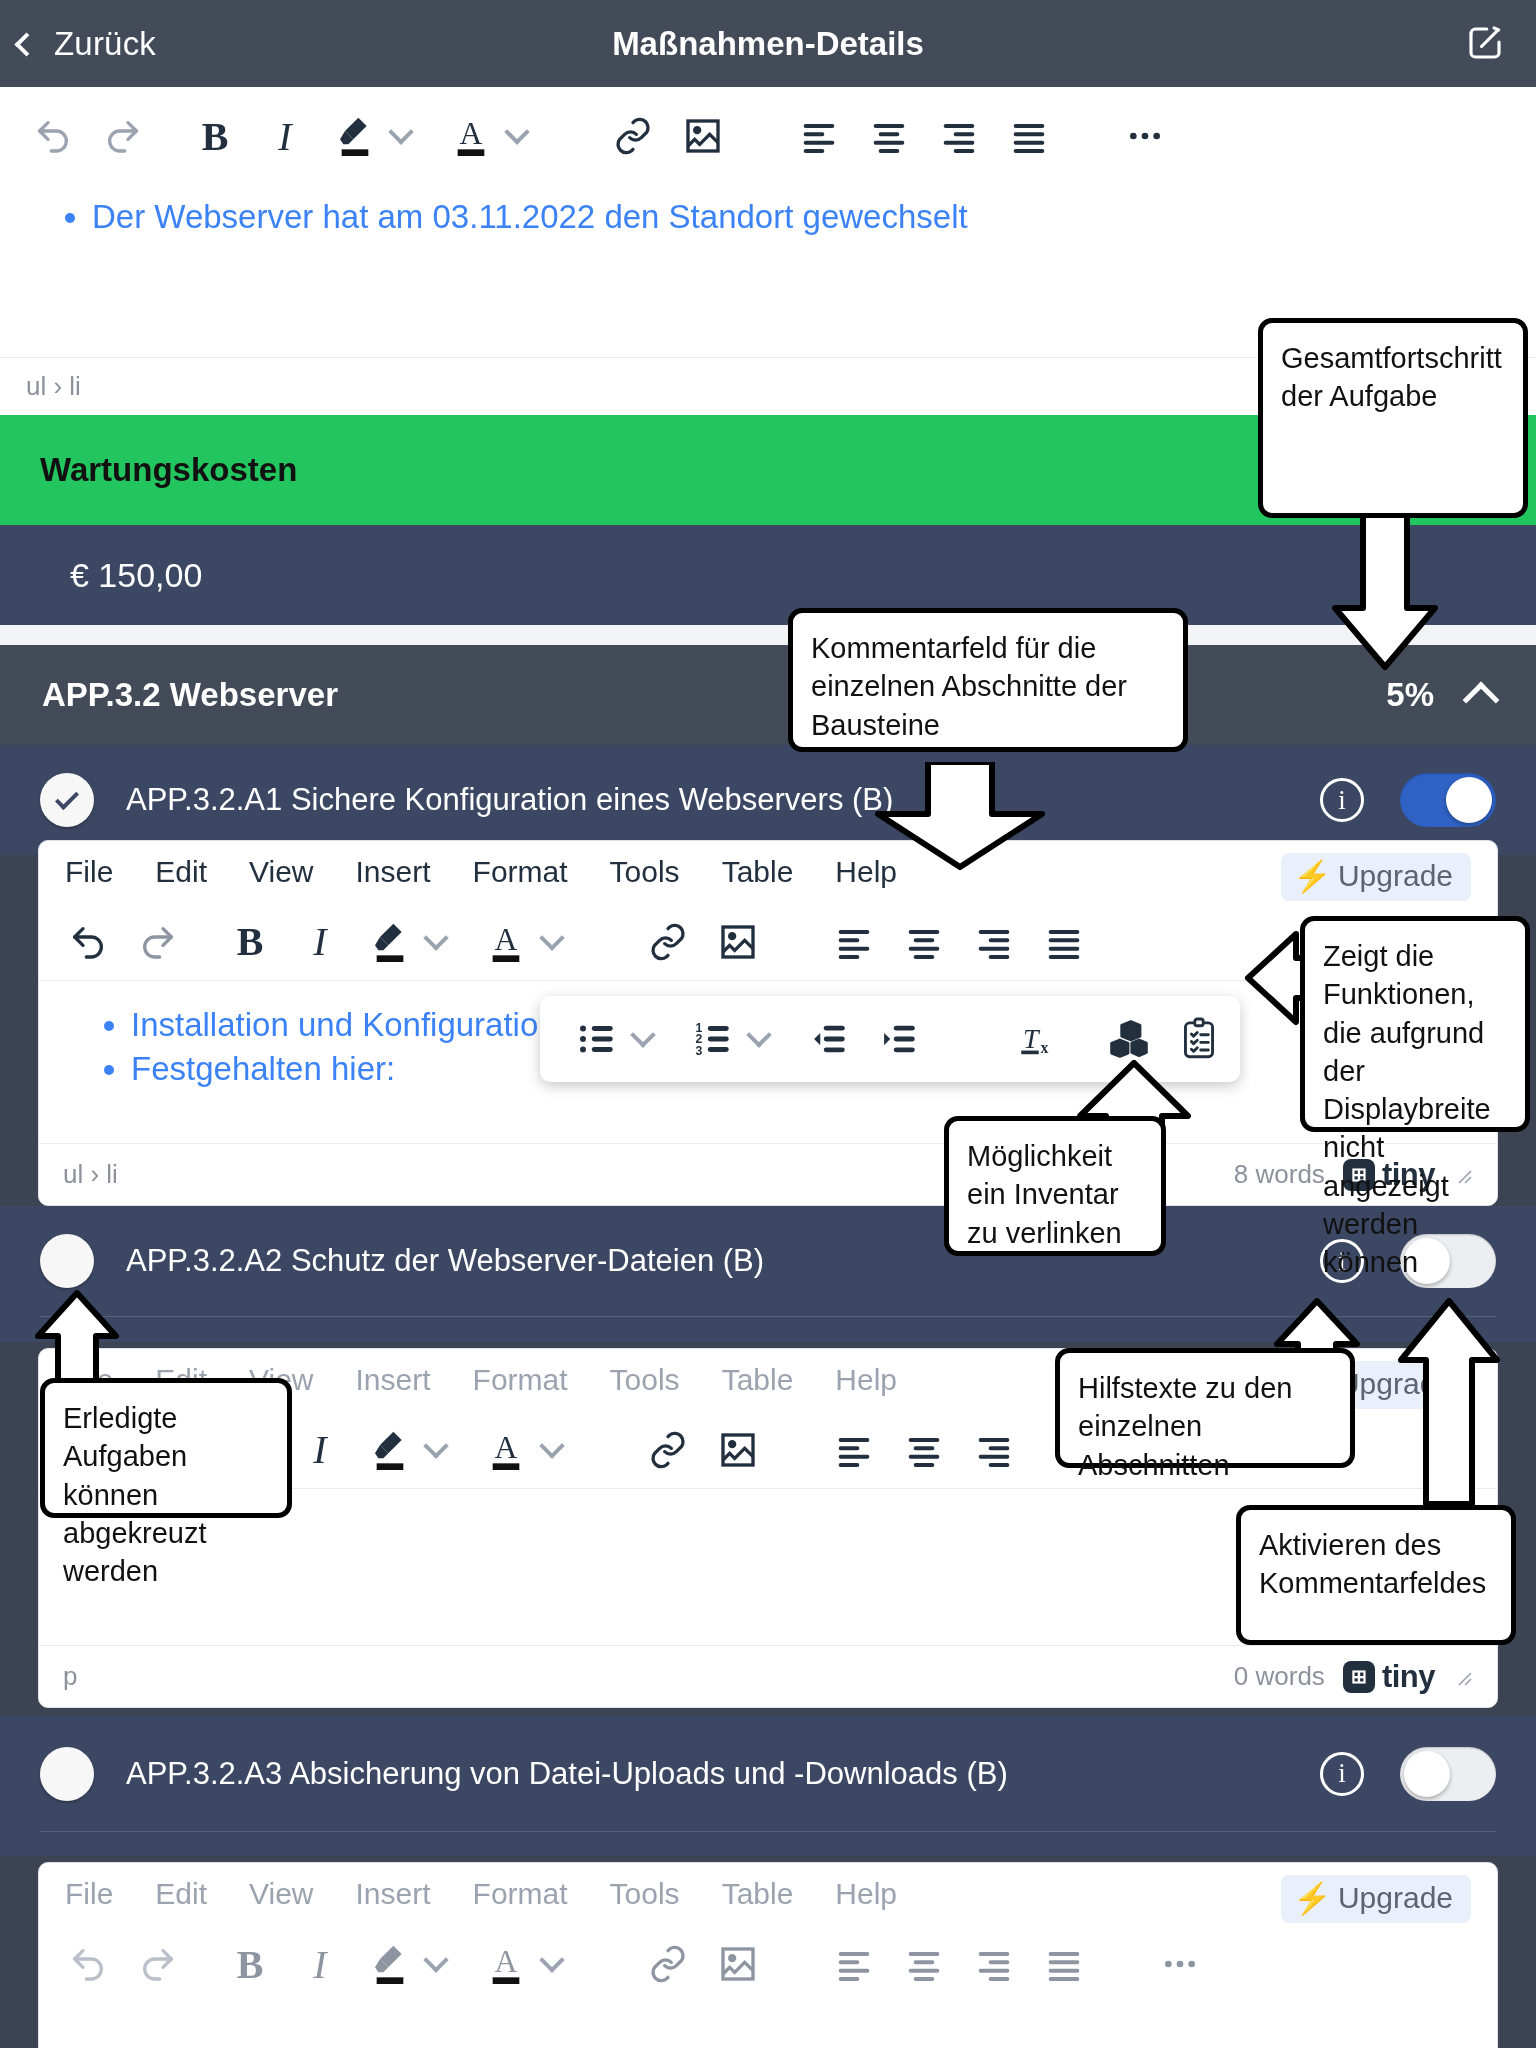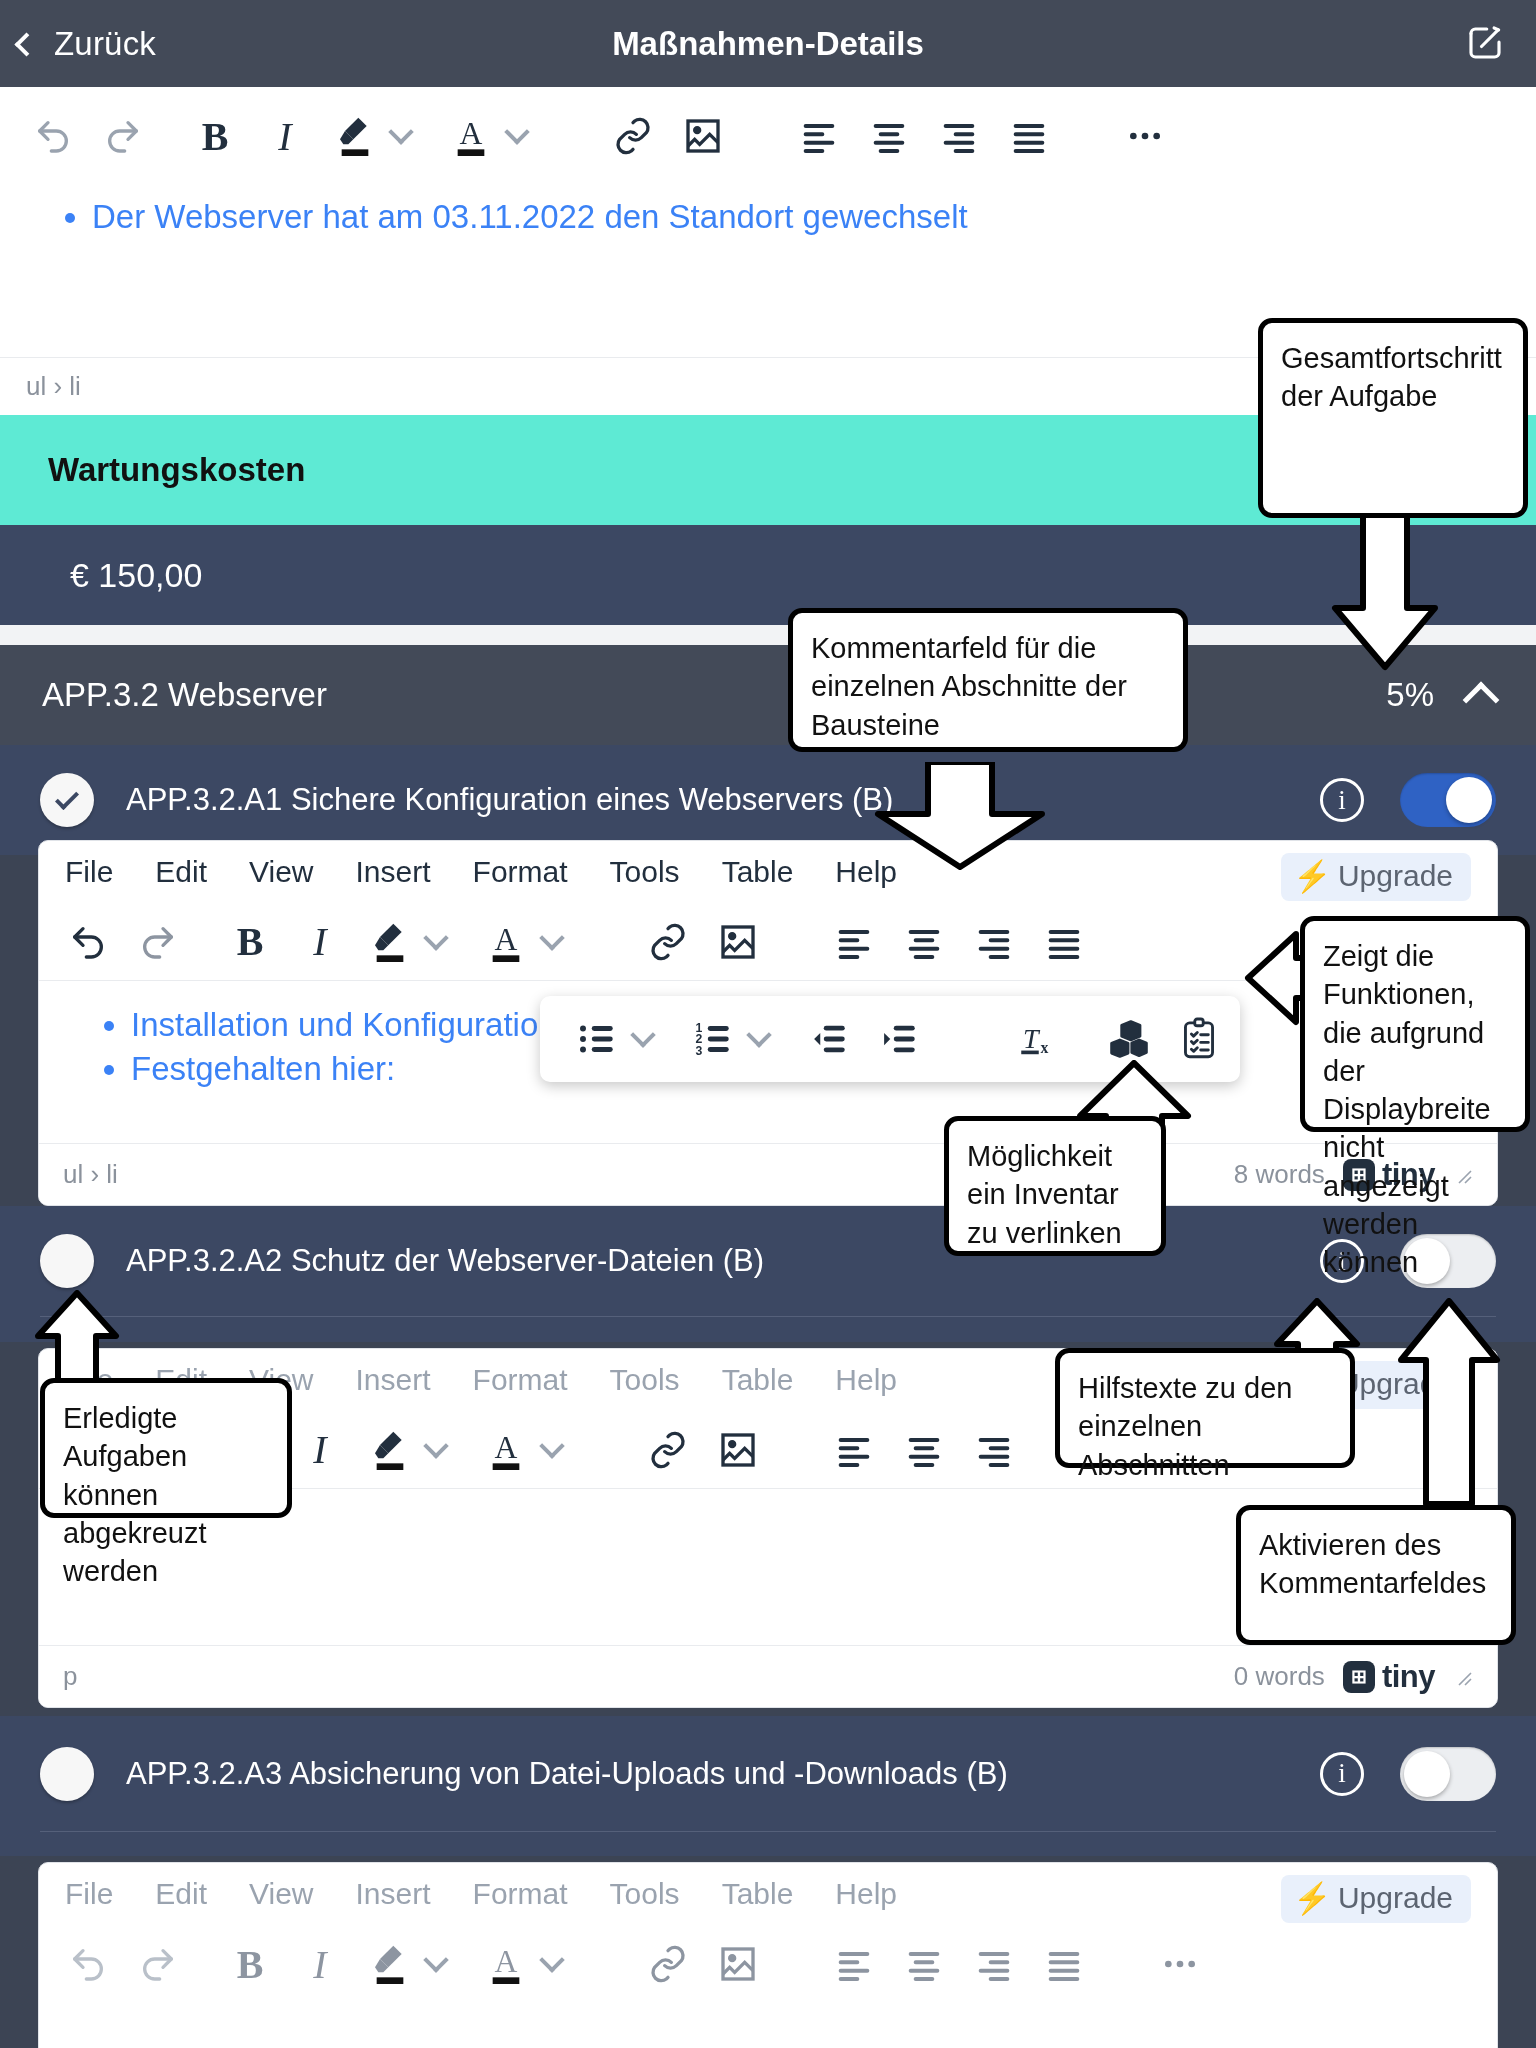--- a/index.html
+++ b/index.html
@@ -250,33 +250,33 @@
     <ul>
       <li>Der Webserver hat am 03.11.2022 den Standort gewechselt</li>
     </ul>
   </div>
 </div>
 
 <div style="position:absolute;left:0;top:357px;width:1536px;height:58px;background:#fff;border-top:1px solid #e9ebee;display:flex;align-items:center;padding:0 26px;">
   <span class="sb-path">ul › li</span>
 </div>
 
-<div style="position:absolute;left:0;top:415px;width:1536px;height:110px;background:#5eead4;padding-left:8px;">
+<div style="position:absolute;left:0;top:415px;width:1536px;height:110px;background:#22c55e;">
   <div style="display:flex;align-items:center;height:100%;padding:0 40px;">
     <span style="font-size:33px;font-weight:bold;color:#111;">Wartungskosten</span>
   </div>
 </div>
 <div style="position:absolute;left:0;top:525px;width:1536px;height:100px;background:#3c4863;">
   <div style="display:flex;align-items:center;height:100%;padding:0 70px;">
     <span style="font-size:34px;color:#fff;">€ 150,00</span>
   </div>
 </div>
 <div style="position:absolute;left:0;top:625px;width:1536px;height:20px;background:#f2f3f5;"></div>
 
-<div style="position:absolute;left:0;top:645px;width:1536px;height:100px;background:#434a58;">
+<div style="position:absolute;left:0;top:645px;width:1536px;height:100px;background:#434a58;font-weight:bold;">
   <div class="section-head">
     <span class="stitle">APP.3.2 Webserver</span>
     <div class="right">
       <span class="pct">5%</span>
       <i class="chev-up"></i>
     </div>
   </div>
 </div>
 
 <div style="position:absolute;left:0;top:745px;width:1536px;height:110px;background:#3c4863;">

